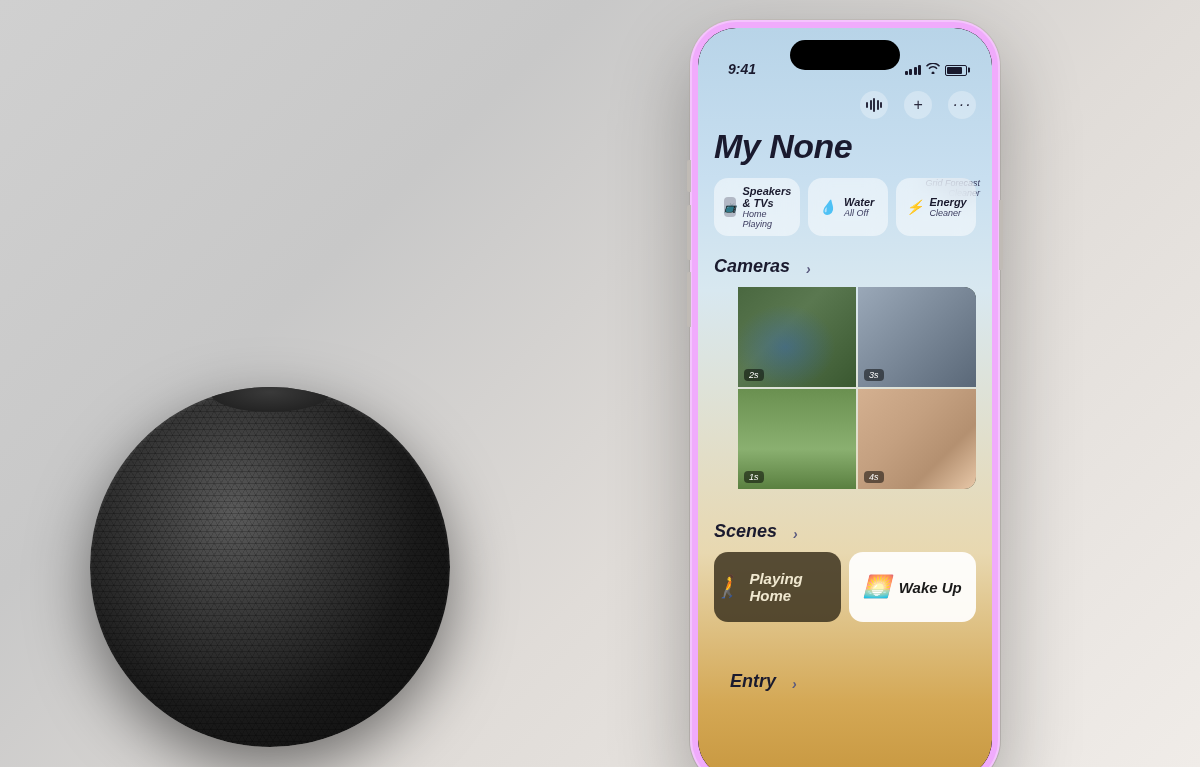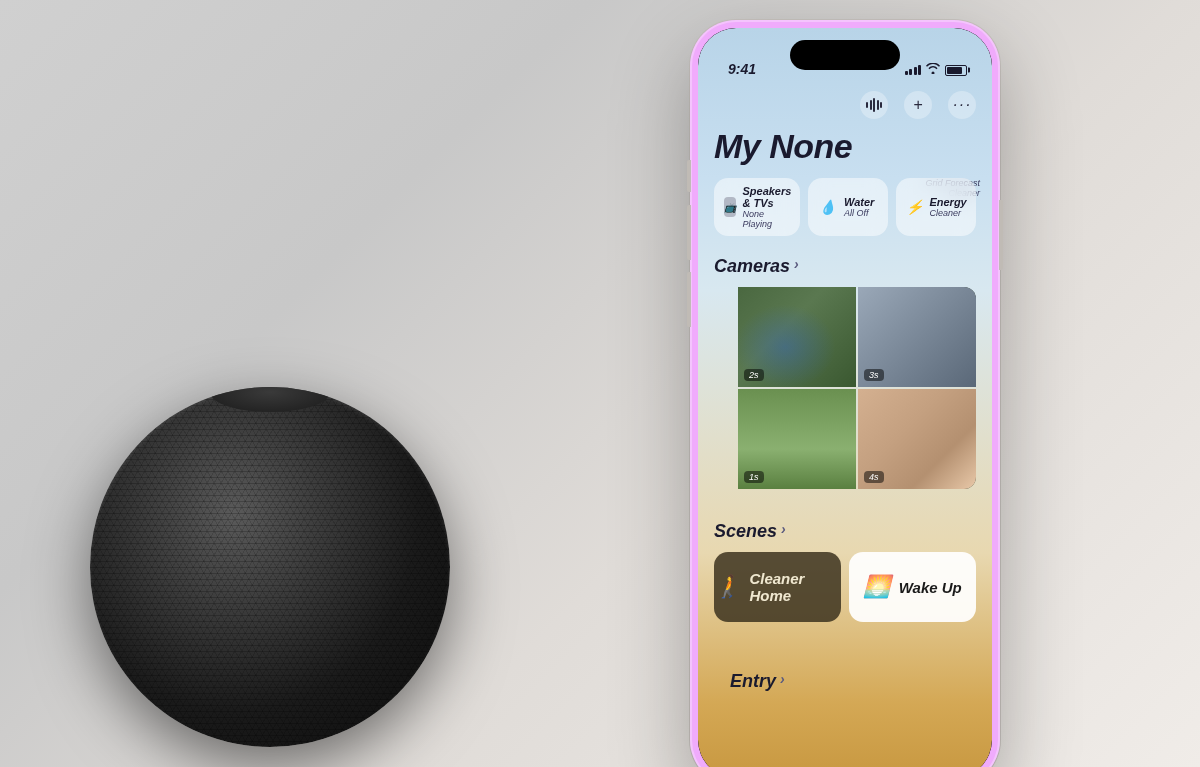--- a/index.html
+++ b/index.html
@@ -277,22 +277,22 @@
       color: #3a3a5e;
     }
 
     
     .section-header {
       padding: 4px 16px 10px;
       font-size: 18px;
       font-weight: 600;
       color: #1a1a2e;
       display: flex;
-      align-items: flex-start;
-      gap: 4px;
+      align-items: flex-end;
+      gap: 16px;
     }
     .chevron {
       font-size: 14px;
       color: #5a5a7e;
     }
 
     
     .camera-grid {
       display: grid;
       grid-template-columns: 1fr 1fr;
@@ -497,21 +497,21 @@
             <div style="font-size:9px;color:#3a3a5e;">Cleaner</div>
           </div>
 
           <div class="home-title">My None</div>
 
           <div class="category-pills">
             <div class="pill">
               <div class="pill-icon pill-icon-tv">📺</div>
               <div class="pill-text">
                 <span class="pill-label">Speakers &amp; TVs</span>
-                <span class="pill-sublabel">None Playing</span>
+                <span class="pill-sublabel">Home Playing</span>
               </div>
             </div>
             <div class="pill">
               <div class="pill-icon" style="color:#2a8aff;">💧</div>
               <div class="pill-text">
                 <span class="pill-label">Water</span>
                 <span class="pill-sublabel">All Off</span>
               </div>
             </div>
             <div class="pill">
@@ -548,21 +548,21 @@
           </div>
 
           <div class="scenes-section">
             <div class="section-header">
               <span>Scenes</span>
               <span class="chevron">›</span>
             </div>
             <div class="scenes-row">
               <div class="scene-btn scene-arrive">
                 <span class="scene-icon">🚶</span>
-                <span class="scene-label">Cleaner Home</span>
+                <span class="scene-label">Playing Home</span>
               </div>
               <div class="scene-btn scene-wake">
                 <span class="scene-icon">🌅</span>
                 <span class="scene-label">Wake Up</span>
               </div>
             </div>
           </div>
 
           <div class="entry-section">
             <div class="section-header">

